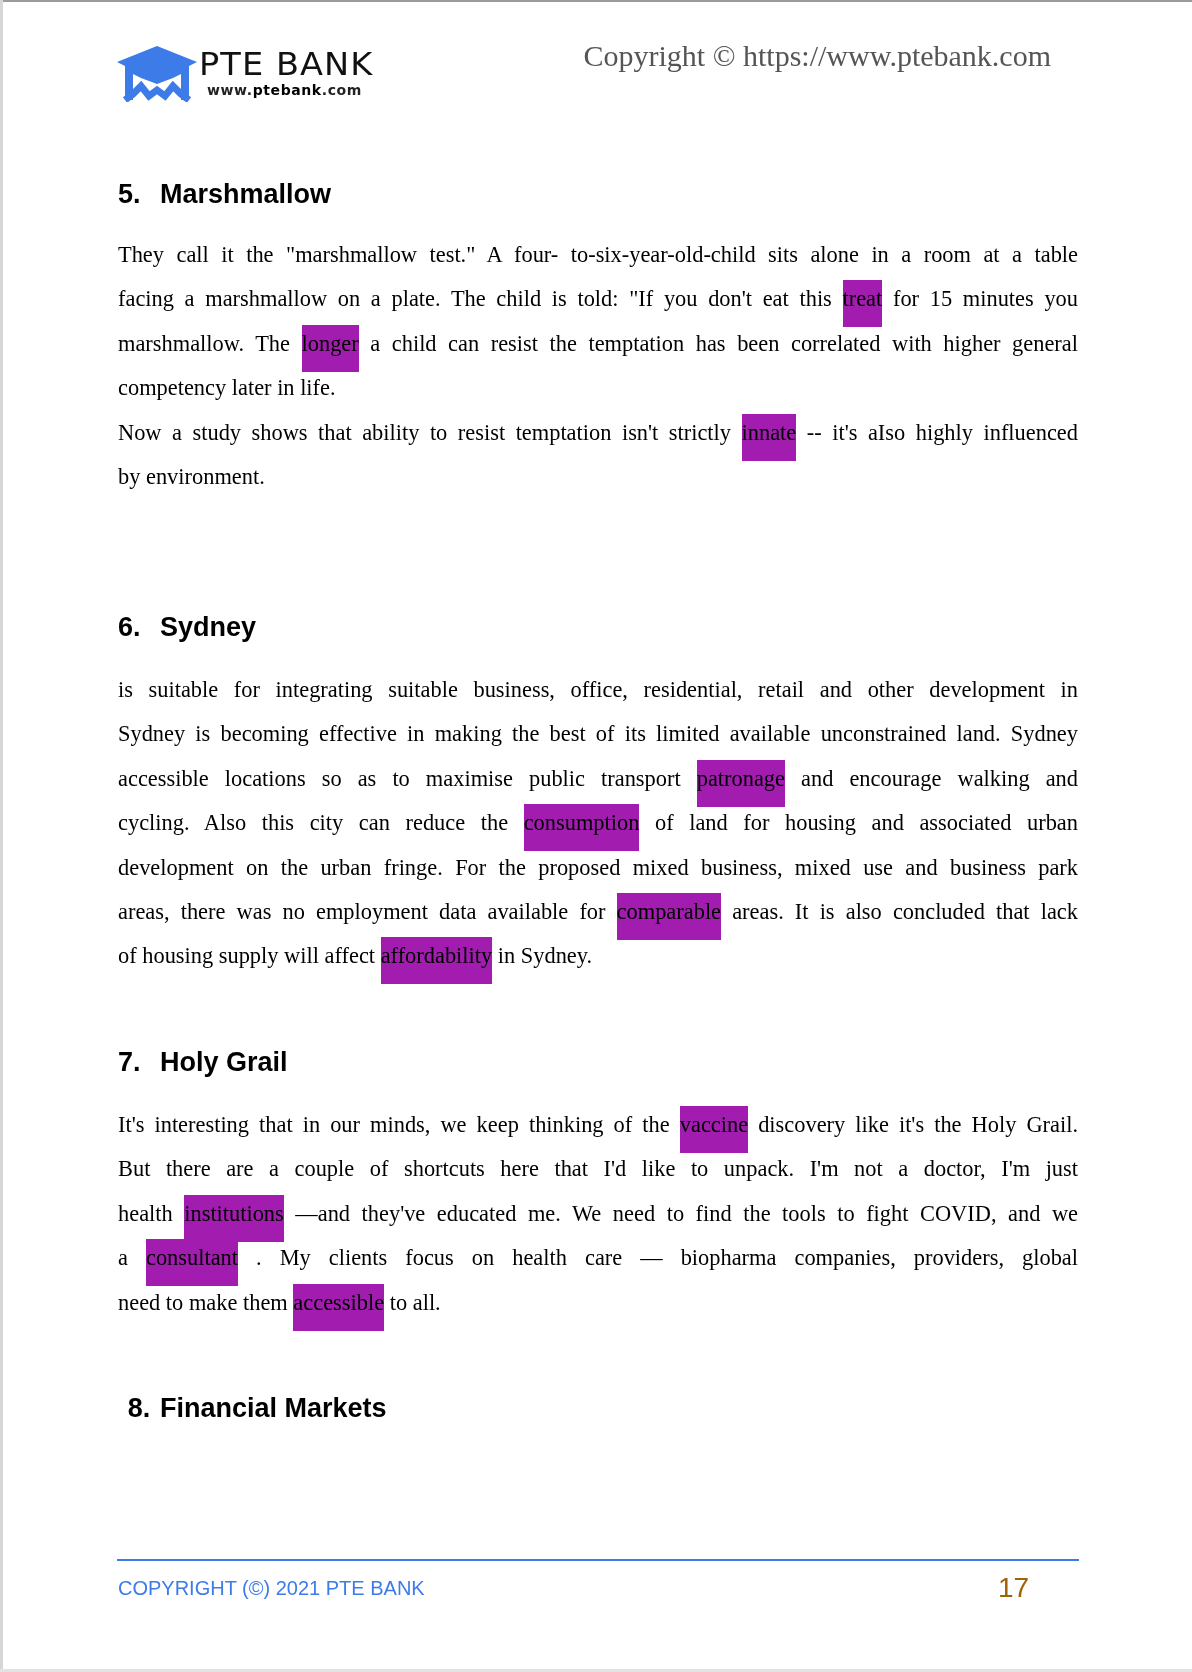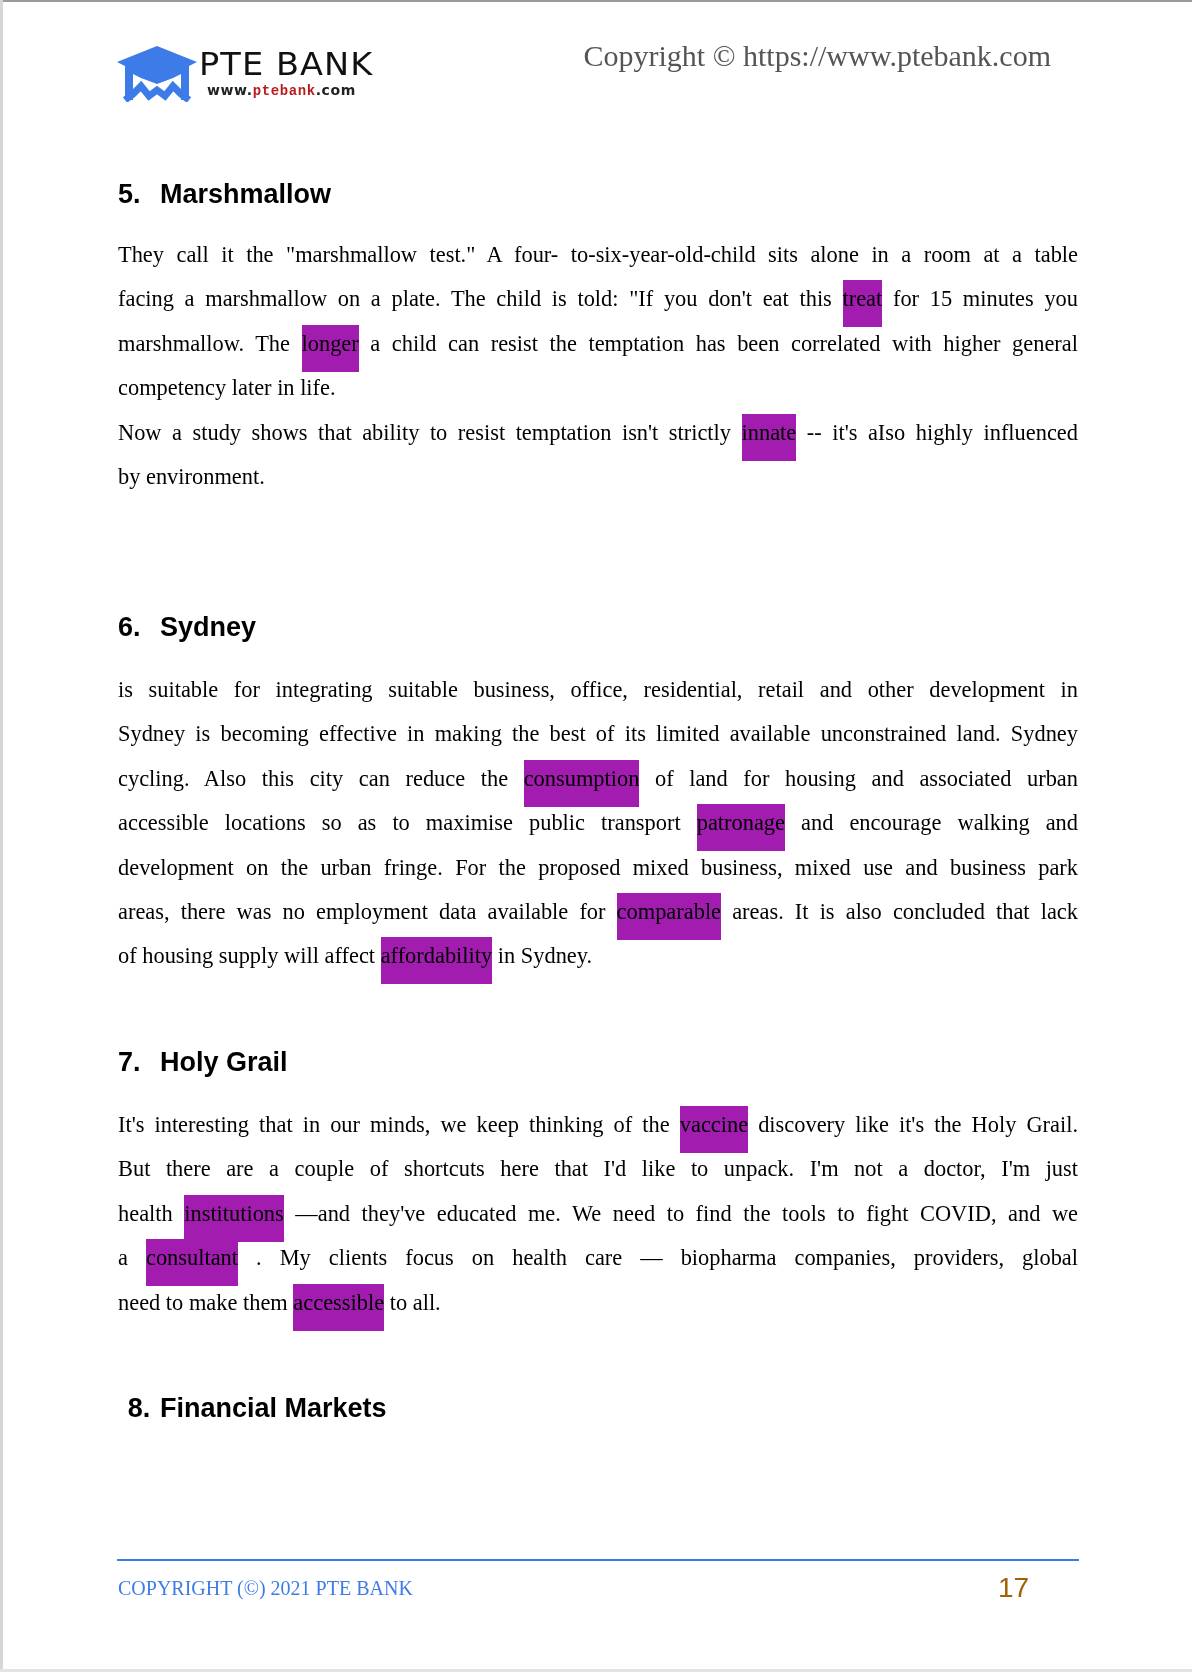--- a/index.html
+++ b/index.html
@@ -19,21 +19,21 @@
     position: absolute; left: 82px; top: 4px;
     font-family: "DejaVu Sans", sans-serif; font-size: 32px; letter-spacing: 1px;
     color: #111; line-height: 32px; font-weight: normal;
     transform: scaleX(1.05); transform-origin: left;
   }
   .logo-url {
     position: absolute; left: 90px; top: 38px;
     font-family: "DejaVu Sans", sans-serif; font-weight: bold; font-size: 14px; line-height: 16px;
     color: #222; letter-spacing: 0.6px;
   }
-  .logo-url .accent { color: #b91c1c; font-family: Liberation Mono, monospace; }
+  .logo-url .accent { color: #000000; }
 
   .header-copy {
     position: absolute; right: 141px; top: 41px;
     font-family: "Liberation Serif", serif; font-size: 30px; color: #555; line-height: 30px;
     white-space: nowrap;
   }
 
   .heading {
     position: absolute; left: 118px;
     font-family: "Liberation Sans", sans-serif; font-weight: bold; font-size: 27px;
@@ -48,21 +48,21 @@
   }
   .line.last { text-align-last: left; }
   .hl {
     background: #a21caf;
     padding: 6px 0 16px 0;
   }
 
   .footer-rule { position: absolute; left: 117px; top: 1559px; width: 962px; height: 2px; background: #3d7be8; }
   .footer-text {
     position: absolute; left: 118px; top: 1576px;
-    font-family: Liberation Serif, serif; font-size: 20px; color: #3d7be8; line-height: 24px;
+    font-family: Liberation Sans, sans-serif; font-size: 20px; color: #3d7be8; line-height: 24px;
   }
   .footer-page {
     position: absolute; left: 998px; top: 1576px;
     font-family: "Liberation Sans", sans-serif; font-size: 28px; color: #a16207; line-height: 24px;
   }
 </style>
 </head>
 <body>
 
 <div class="frame-top"></div>
@@ -92,22 +92,22 @@
     <div class="line"><span>Now a study shows that ability to resist temptation isn't strictly </span><span class="hl">innate</span><span> -- it's aIso highly influenced</span></div>
     <div class="line last"><span>by environment.</span></div>
   </div>
 
 <div class="heading" id="h1" style="top:611px;">
   <span class="num">6.</span><span>Sydney</span>
 </div>
 <div class="para" id="p1" style="top:668px;">
     <div class="line"><span>is suitable for integrating suitable business, office, residential, retail and other development in</span></div>
     <div class="line"><span>Sydney is becoming effective in making the best of its limited available unconstrained land. Sydney</span></div>
+    <div class="line"><span>accessible locations so as to maximise public transport </span><span class="hl">patronage</span><span> and encourage walking and</span></div>
     <div class="line"><span>cycling. Also this city can reduce the </span><span class="hl">consumption</span><span> of land for housing and associated urban</span></div>
-    <div class="line"><span>accessible locations so as to maximise public transport </span><span class="hl">patronage</span><span> and encourage walking and</span></div>
     <div class="line"><span>development on the urban fringe. For the proposed mixed business, mixed use and business park</span></div>
     <div class="line"><span>areas, there was no employment data available for </span><span class="hl">comparable</span><span> areas. It is also concluded that lack</span></div>
     <div class="line last"><span>of housing supply will affect </span><span class="hl">affordability</span><span> in Sydney.</span></div>
   </div>
 
 <div class="heading" id="h2" style="top:1046px;">
   <span class="num">7.</span><span>Holy Grail</span>
 </div>
 <div class="para" id="p2" style="top:1103px;">
     <div class="line"><span>It's interesting that in our minds, we keep thinking of the </span><span class="hl">vaccine</span><span> discovery like it's the Holy Grail.</span></div>

